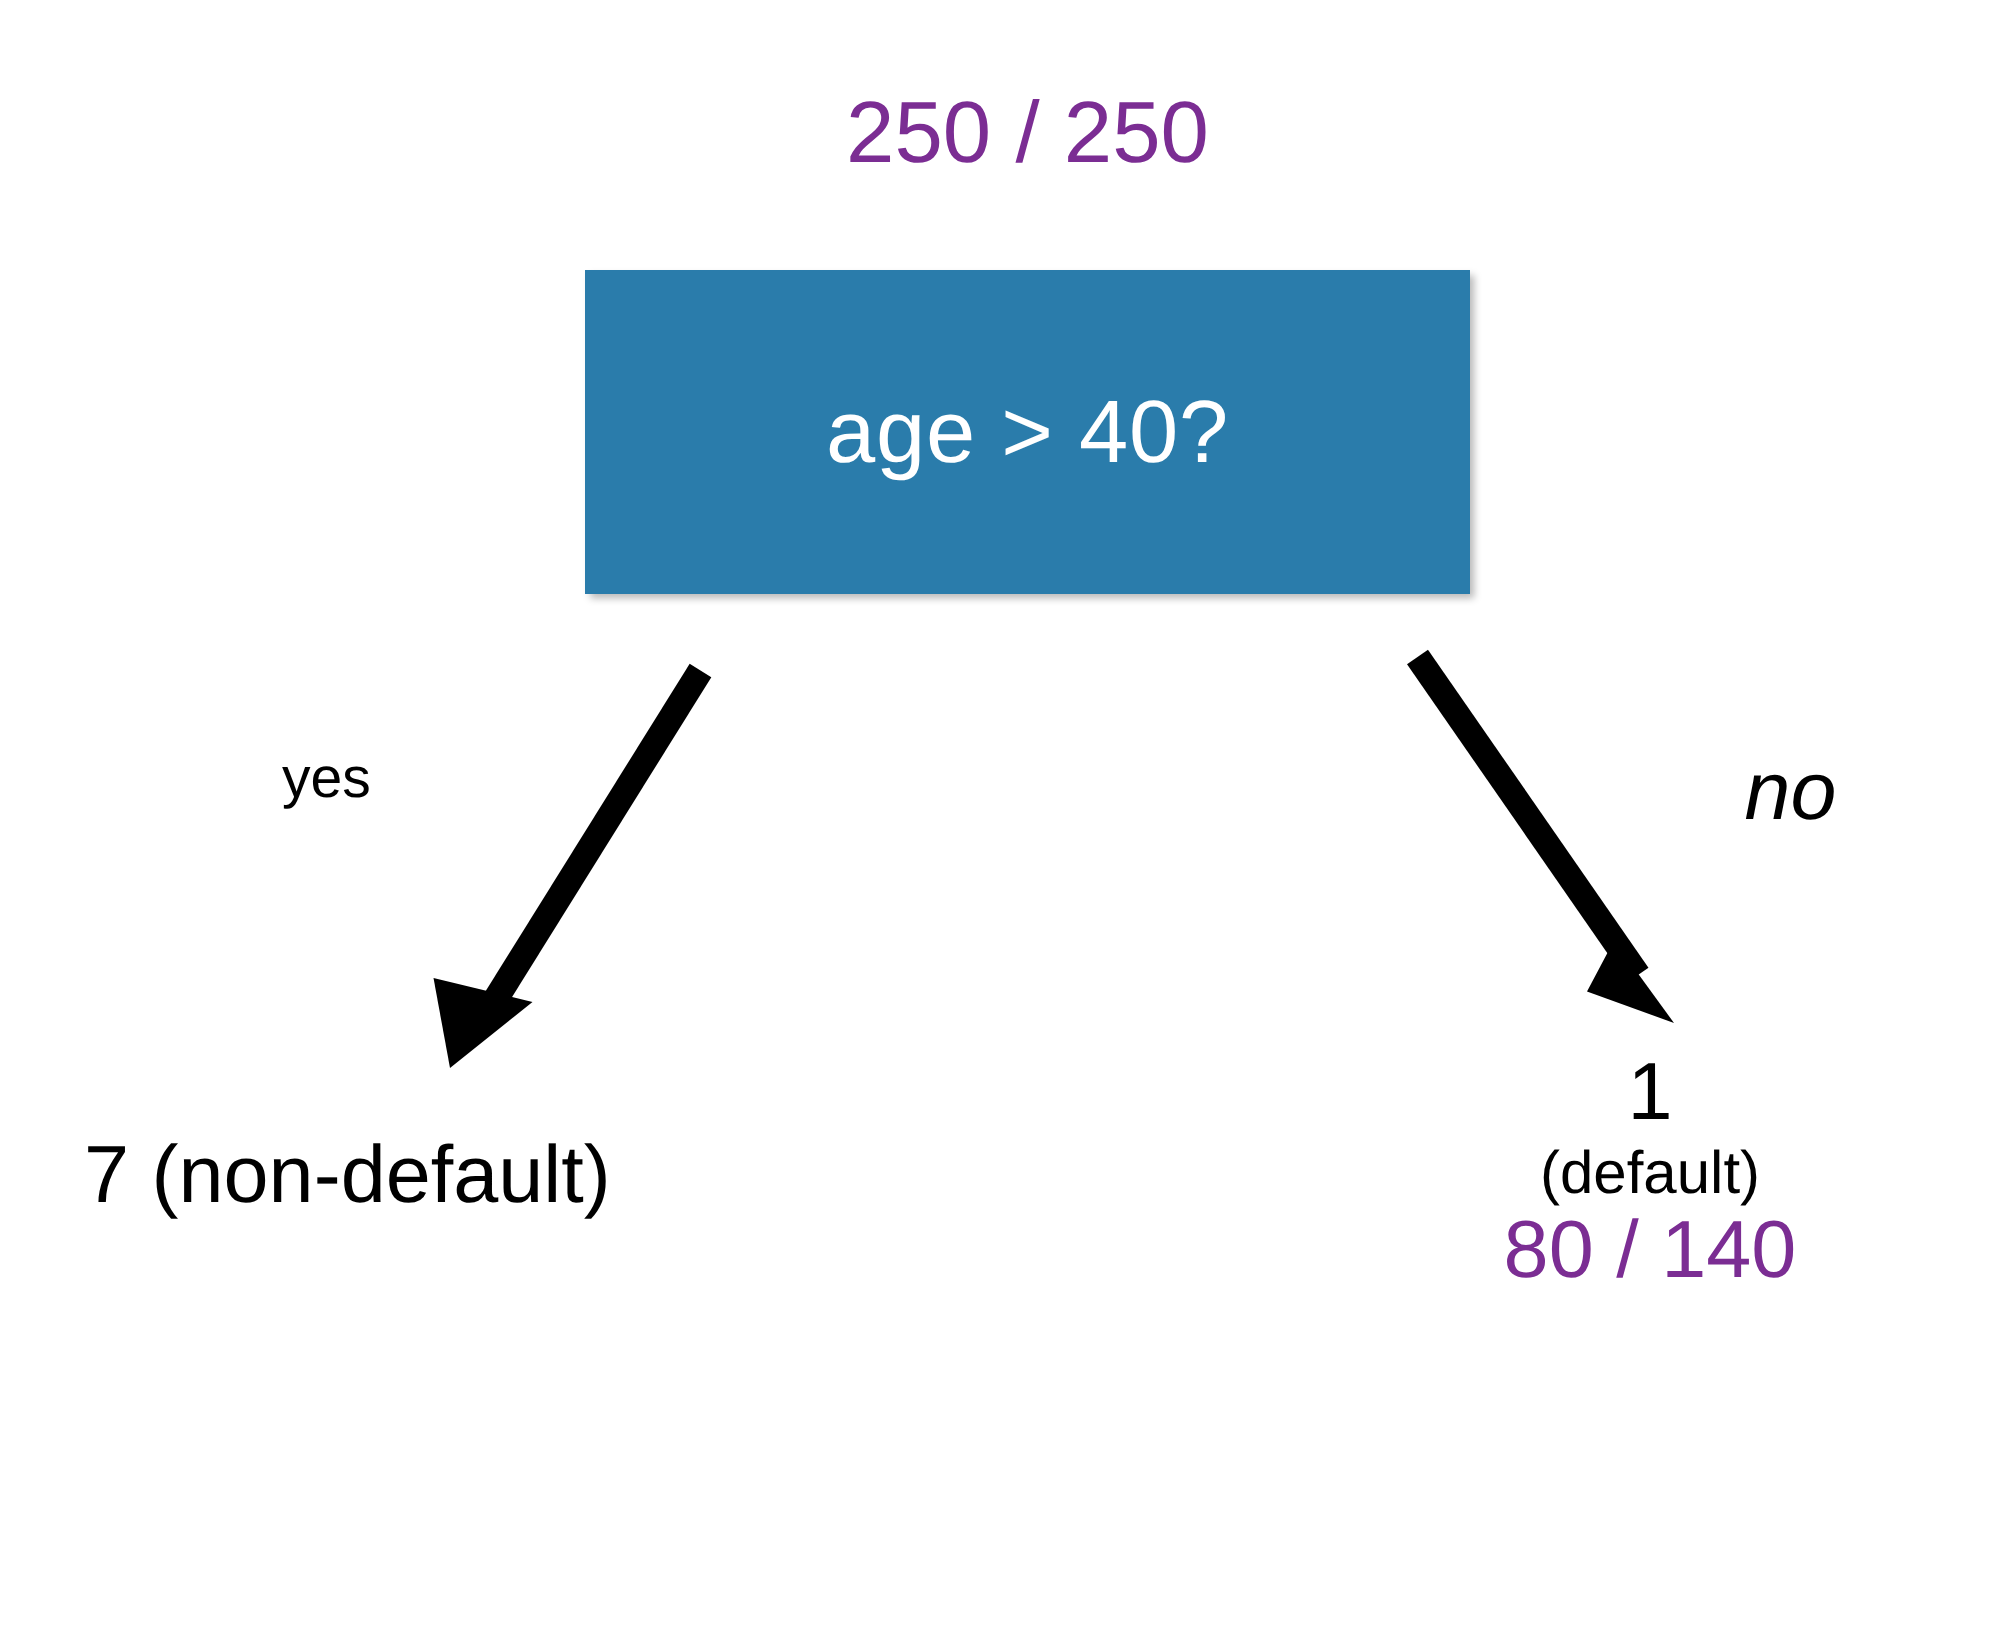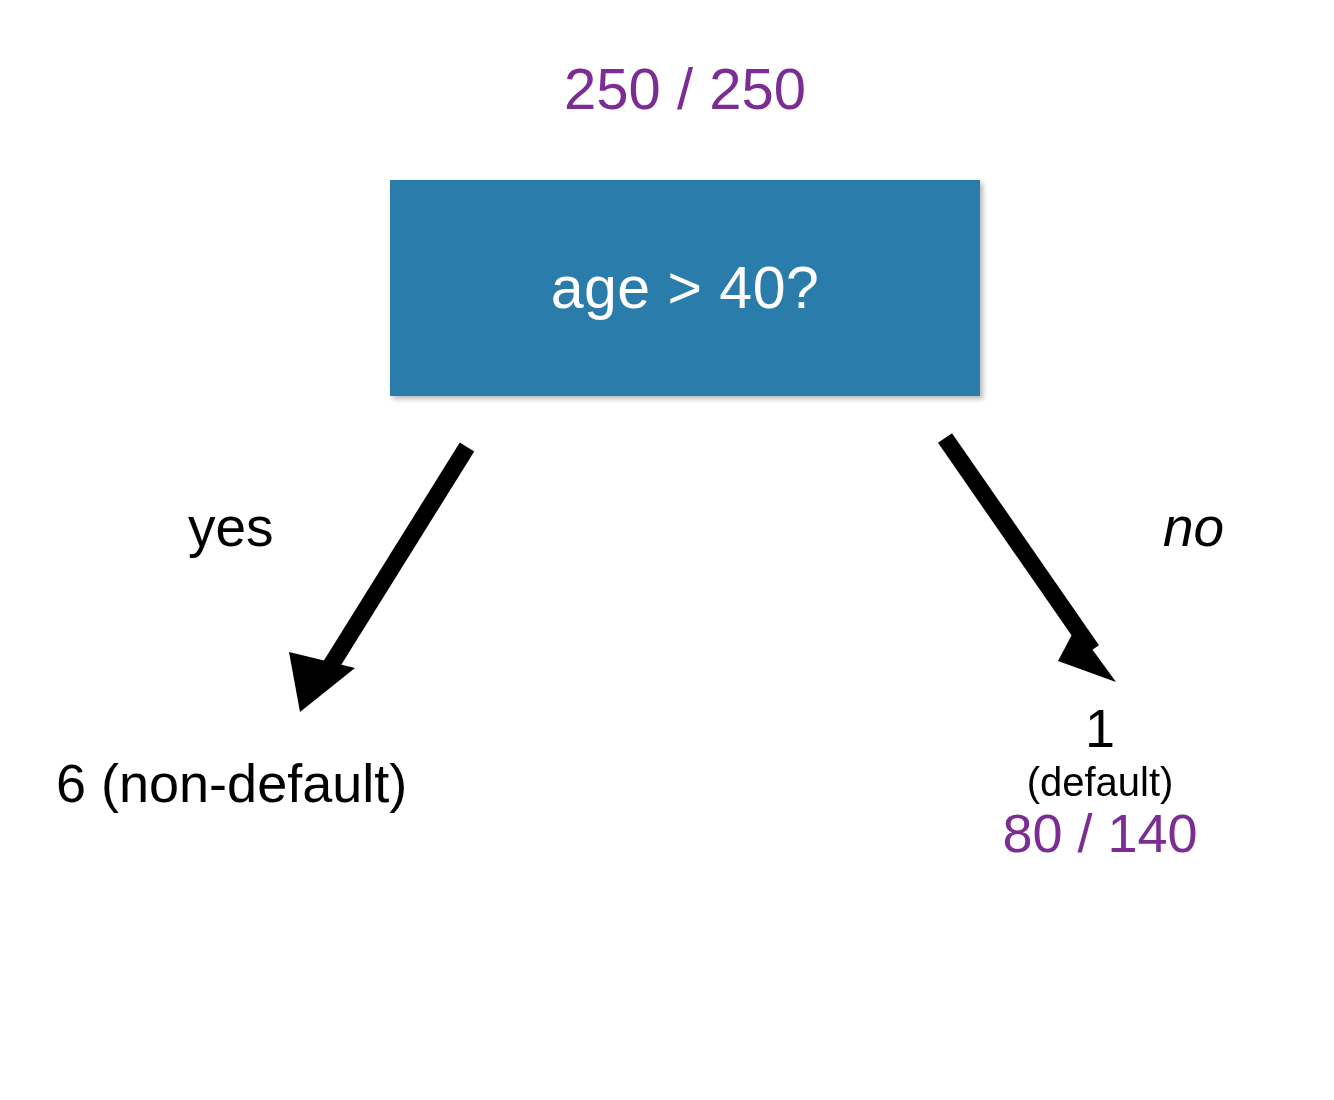--- a/index.html
+++ b/index.html
@@ -86,21 +86,21 @@
     top: 0;
     width: 1334px;
     height: 1100px;
     pointer-events: none;
   }
 
   
   #edge-label-yes {
     left: 188px;
     top: 500px;
-    font-size: 55px;
+    font-size: 38px;
   }
   #edge-label-no {
     left: 1163px;
     top: 500px;
     font-size: 55px;
     font-style: italic;
   }
 
   
   #leaf-left {
@@ -174,21 +174,21 @@
       <line x1="945" y1="438" x2="1092" y2="650" stroke="#000000" stroke-width="17" stroke-linecap="butt"></line>
       <polygon points="1116,682 1058,661 1076,627" fill="#000000"></polygon>
     </g>
   </svg>
 
   <div class="edge-label" id="edge-label-yes">yes</div>
 
   <div class="edge-label" id="edge-label-no">no</div>
 
   <div id="leaf-left">
-    <span id="leaf-left-label">6  (non-default)</span>
+    <span id="leaf-left-label">7  (non-default)</span>
   </div>
 
   <div id="leaf-right">
     <span id="leaf-right-class">1</span>
     <span id="leaf-right-default">(default)</span>
     <span id="leaf-right-count">80 / 140</span>
   </div>
 
 </div>
 

